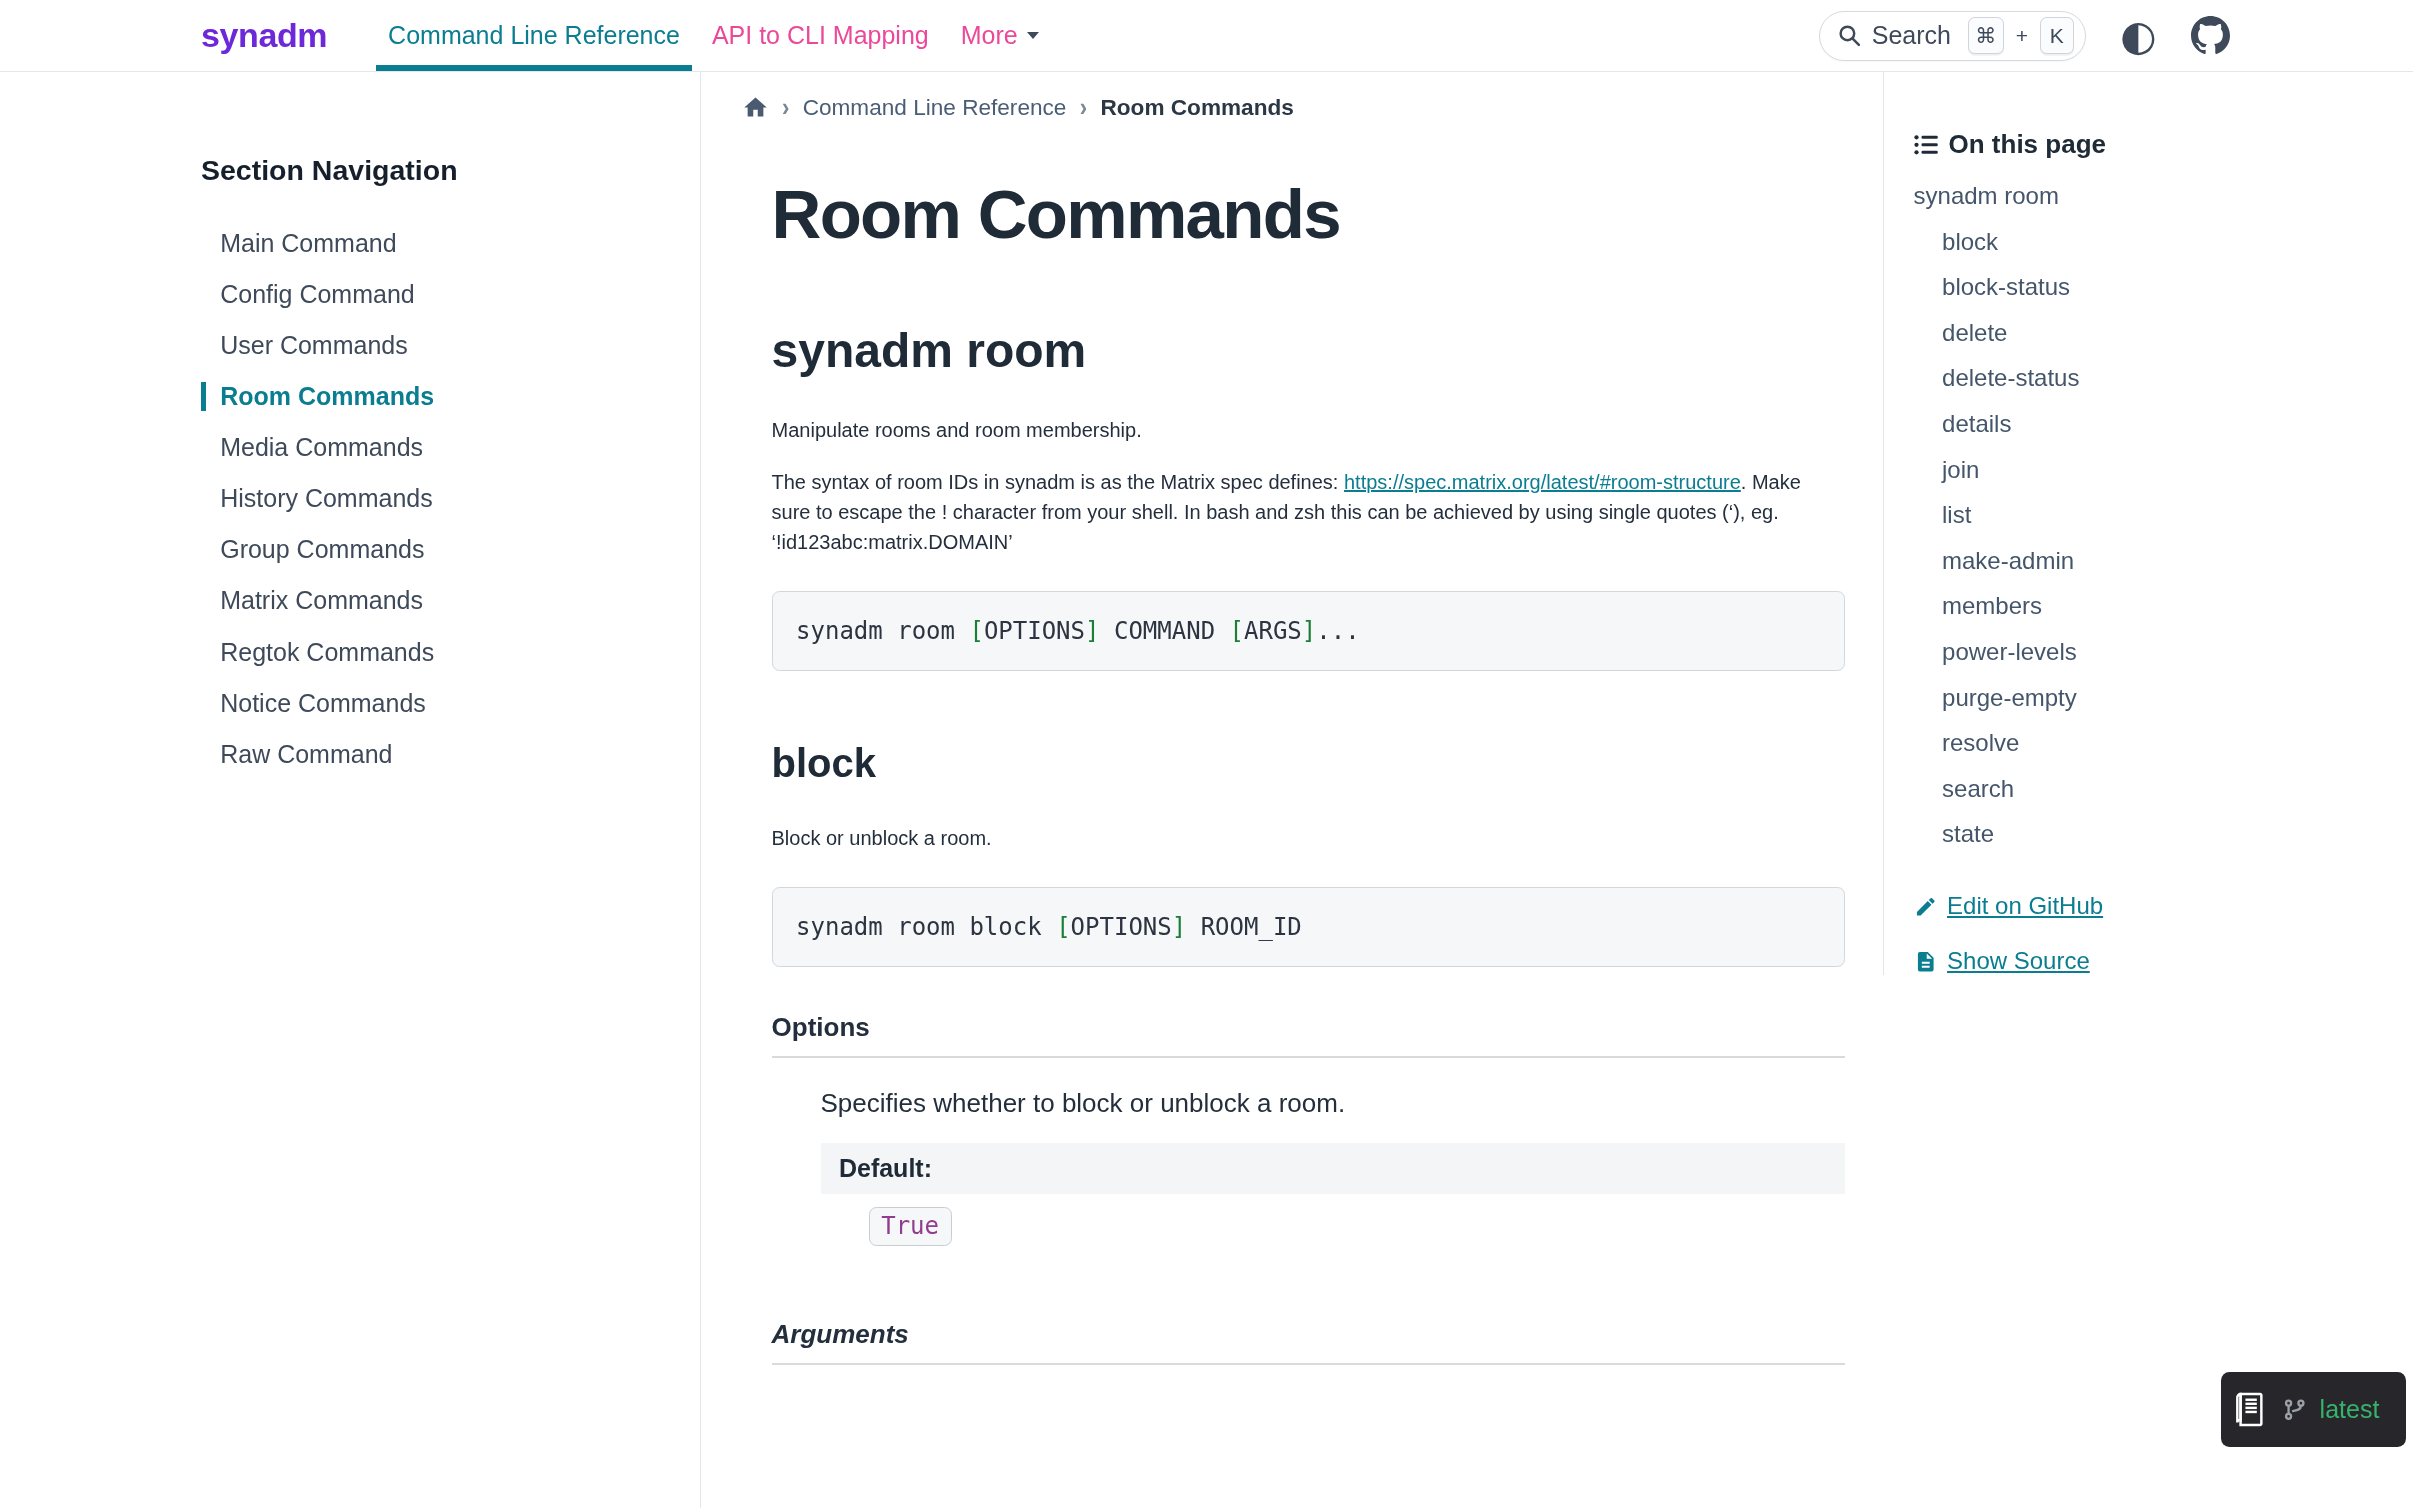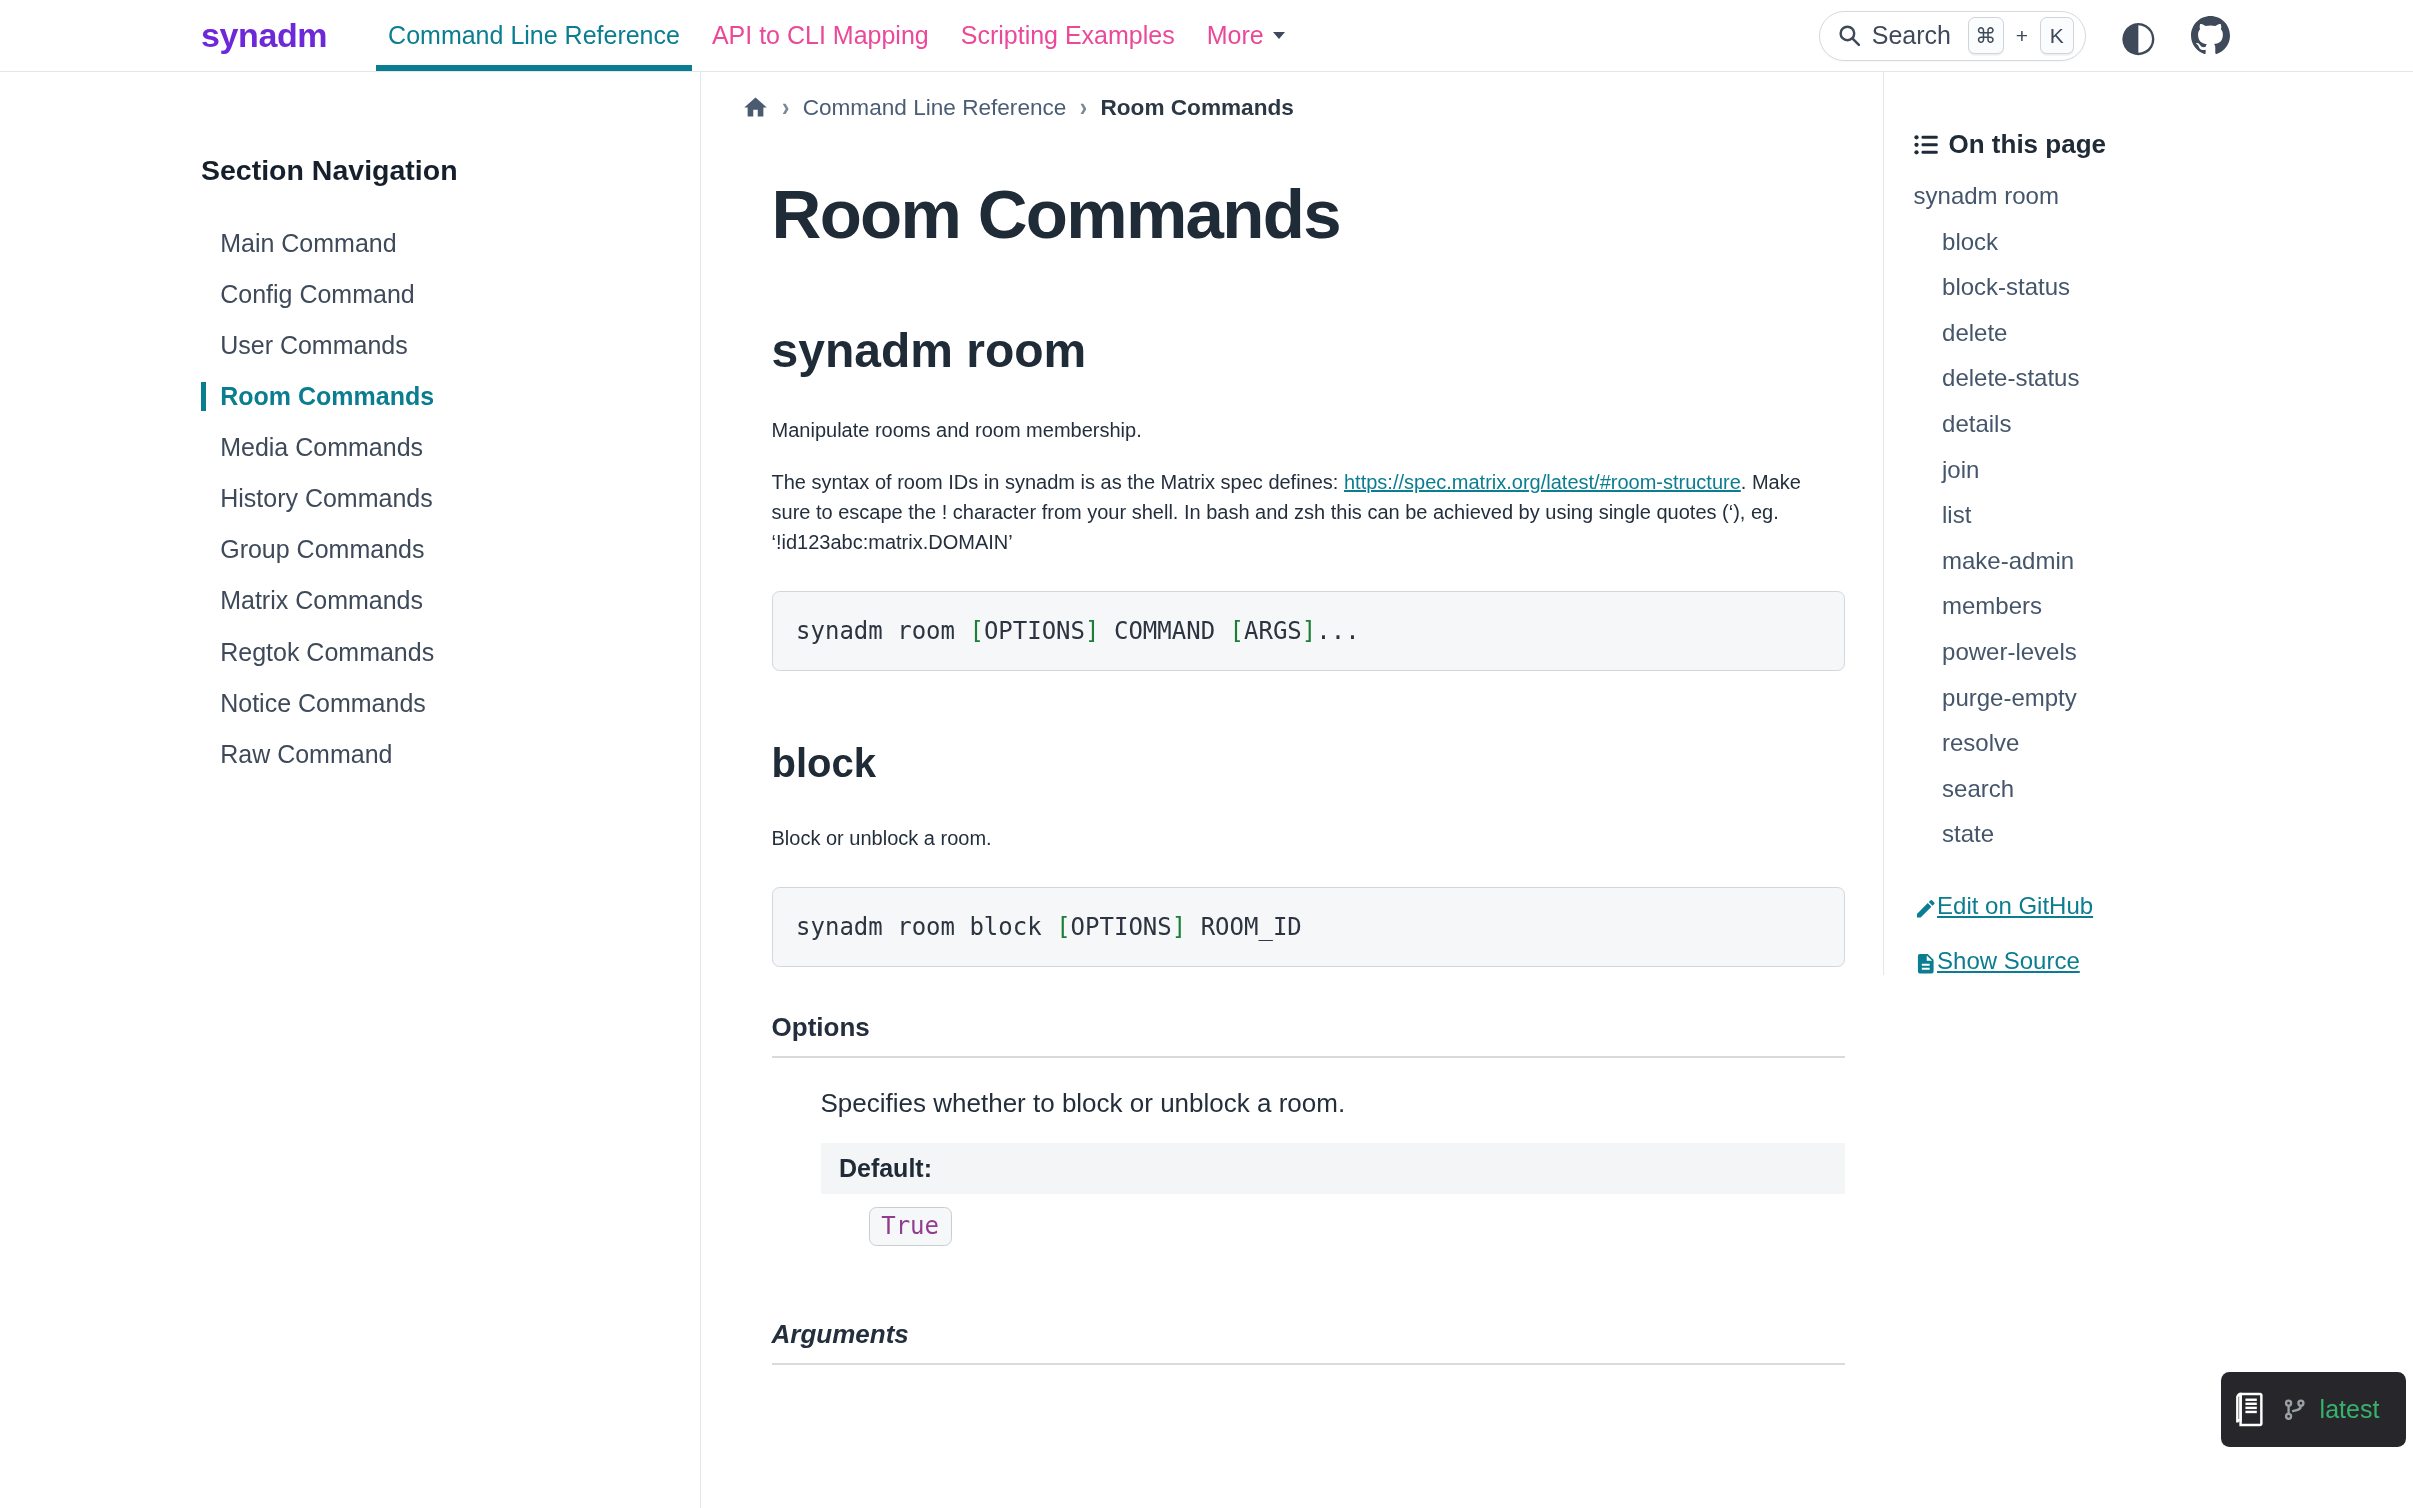--- a/index.html
+++ b/index.html
@@ -75,21 +75,21 @@
   .rubric.args { margin-top:73px;font-style:italic; }
 
   
   .toc { width:531px; }
   .toc-inner { min-height:865px; border-left:0.8px solid #e4e7ea; padding:57px 17px 0 30px; }
   .toc-title { display:flex; align-items:center; gap:10px; font-size:26px; font-weight:700; color:#202b38; }
   .toc-title svg { width:25px; height:23.5px; fill:#202b38; }
   .tnav { list-style:none; margin-top:22px; }
   .tnav li { margin-bottom:17.6px; font-size:24px; color:#45566b; cursor:pointer; }
   .tnav li.lvl2 { padding-left:28.5px; }
-  .toc-link { display:flex; align-items:flex-end; font-size:24px; color:#0a7d91;
+  .toc-link { display:flex; align-items:center; gap:10px; font-size:24px; color:#0a7d91;
     cursor:pointer; text-decoration:none; }
   .toc-link span { text-decoration:underline; }
   .toc-link.edit { margin-top:44px; }
   .toc-link.src { margin-top:27px; }
   .toc-link svg { width:23.5px; height:23.5px; fill:#0a7d91; }
 
   
   .version-badge { position:absolute; right:6.7px; bottom:61px; width:185px; height:75px;
     background:#27272b; border-radius:8.4px; display:flex; align-items:center;
     padding:0 9px; gap:13.4px; cursor:pointer; }
@@ -101,23 +101,20 @@
 <body>
 
 <header>
   <div class="logo">synadm</div>
   <nav class="hnav">
     <div class="nav-item active">
       <span>Command Line Reference</span>
     </div>
     <div class="nav-item">
       <span>API to CLI Mapping</span>
-    </div>
-    <div class="nav-item">
-      <span>Scripting Examples</span>
     </div>
     <div class="nav-item">
       <span>More</span>
       <span class="caret"></span>
     </div>
   </nav>
   <div class="header-right">
     <button class="search-btn">
       <svg width="25" height="25" viewBox="0 0 24 24" fill="none" stroke="#3e4a5a" stroke-width="2.4" stroke-linecap="round">
         <circle cx="10" cy="10" r="6.5"></circle>

